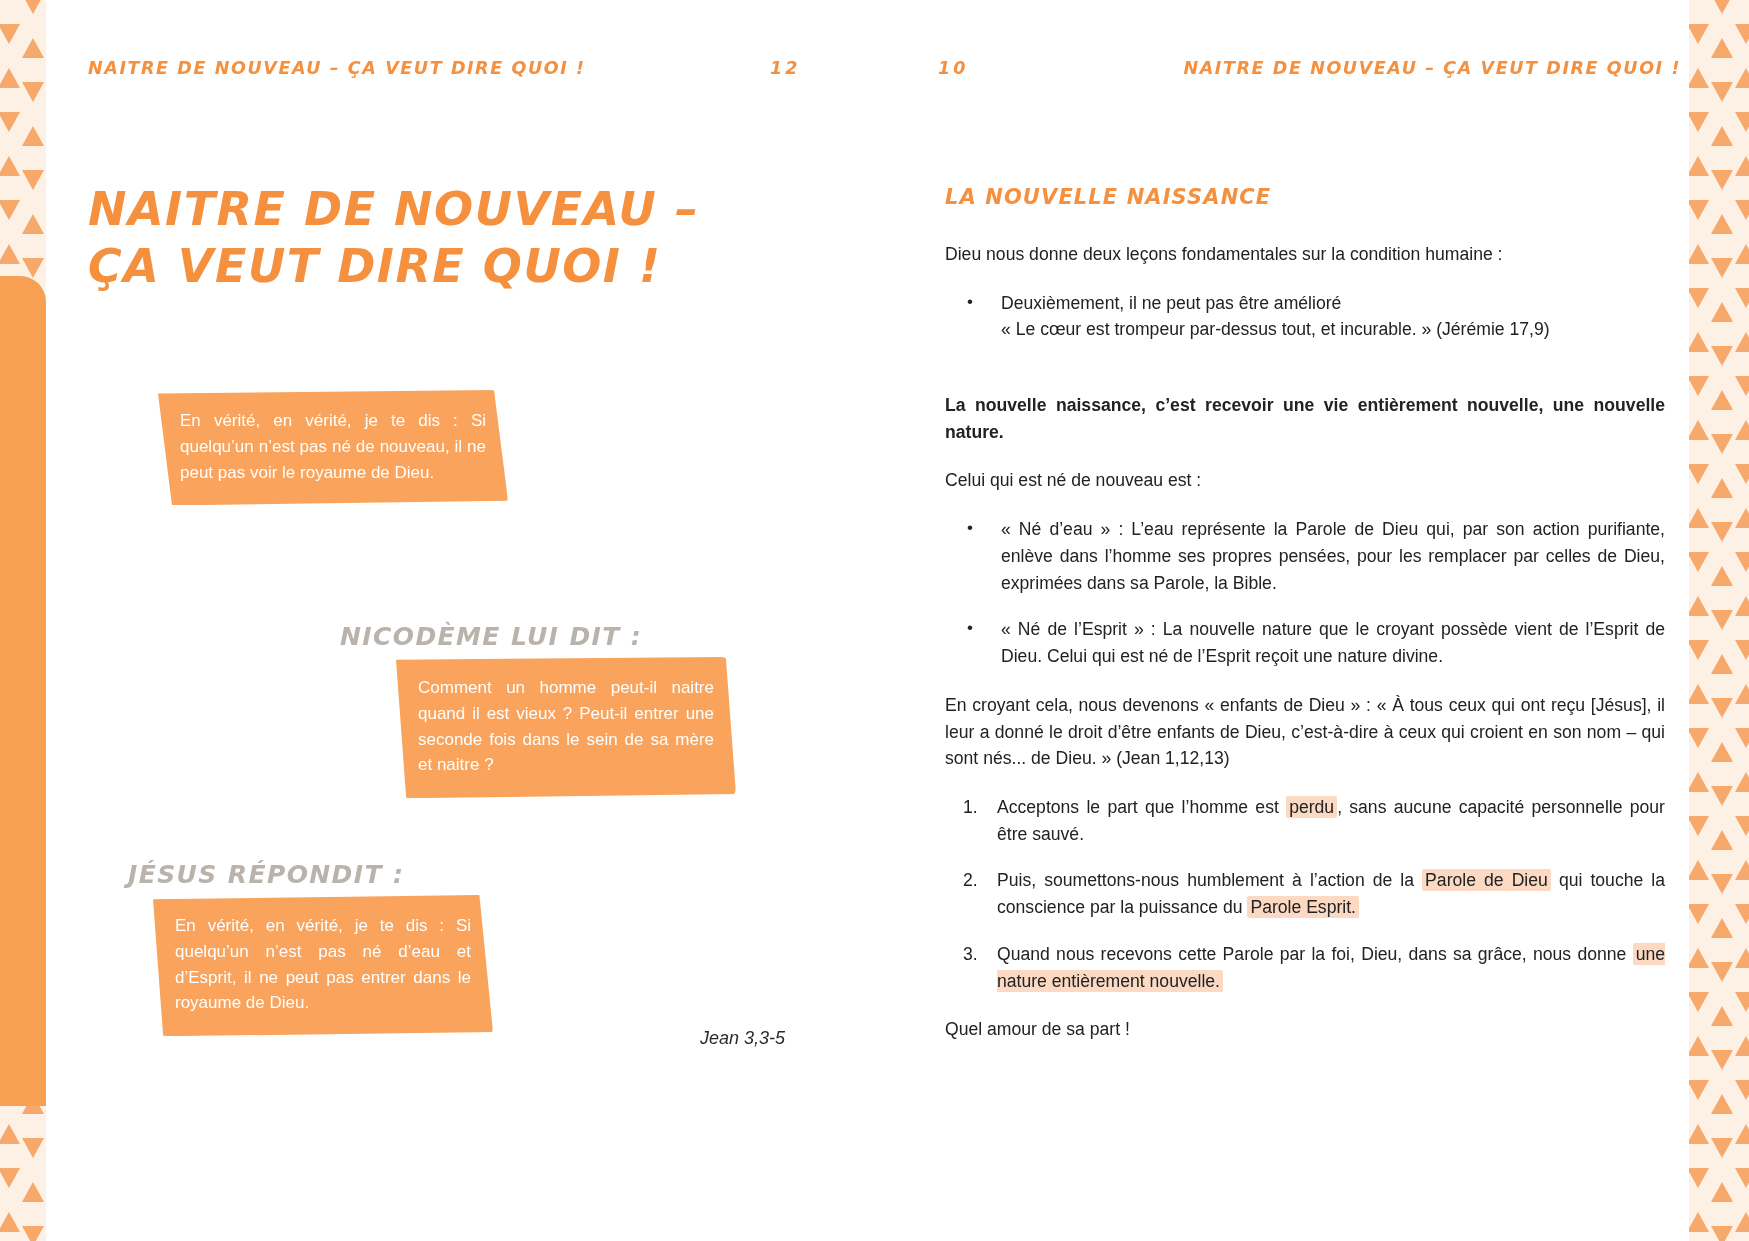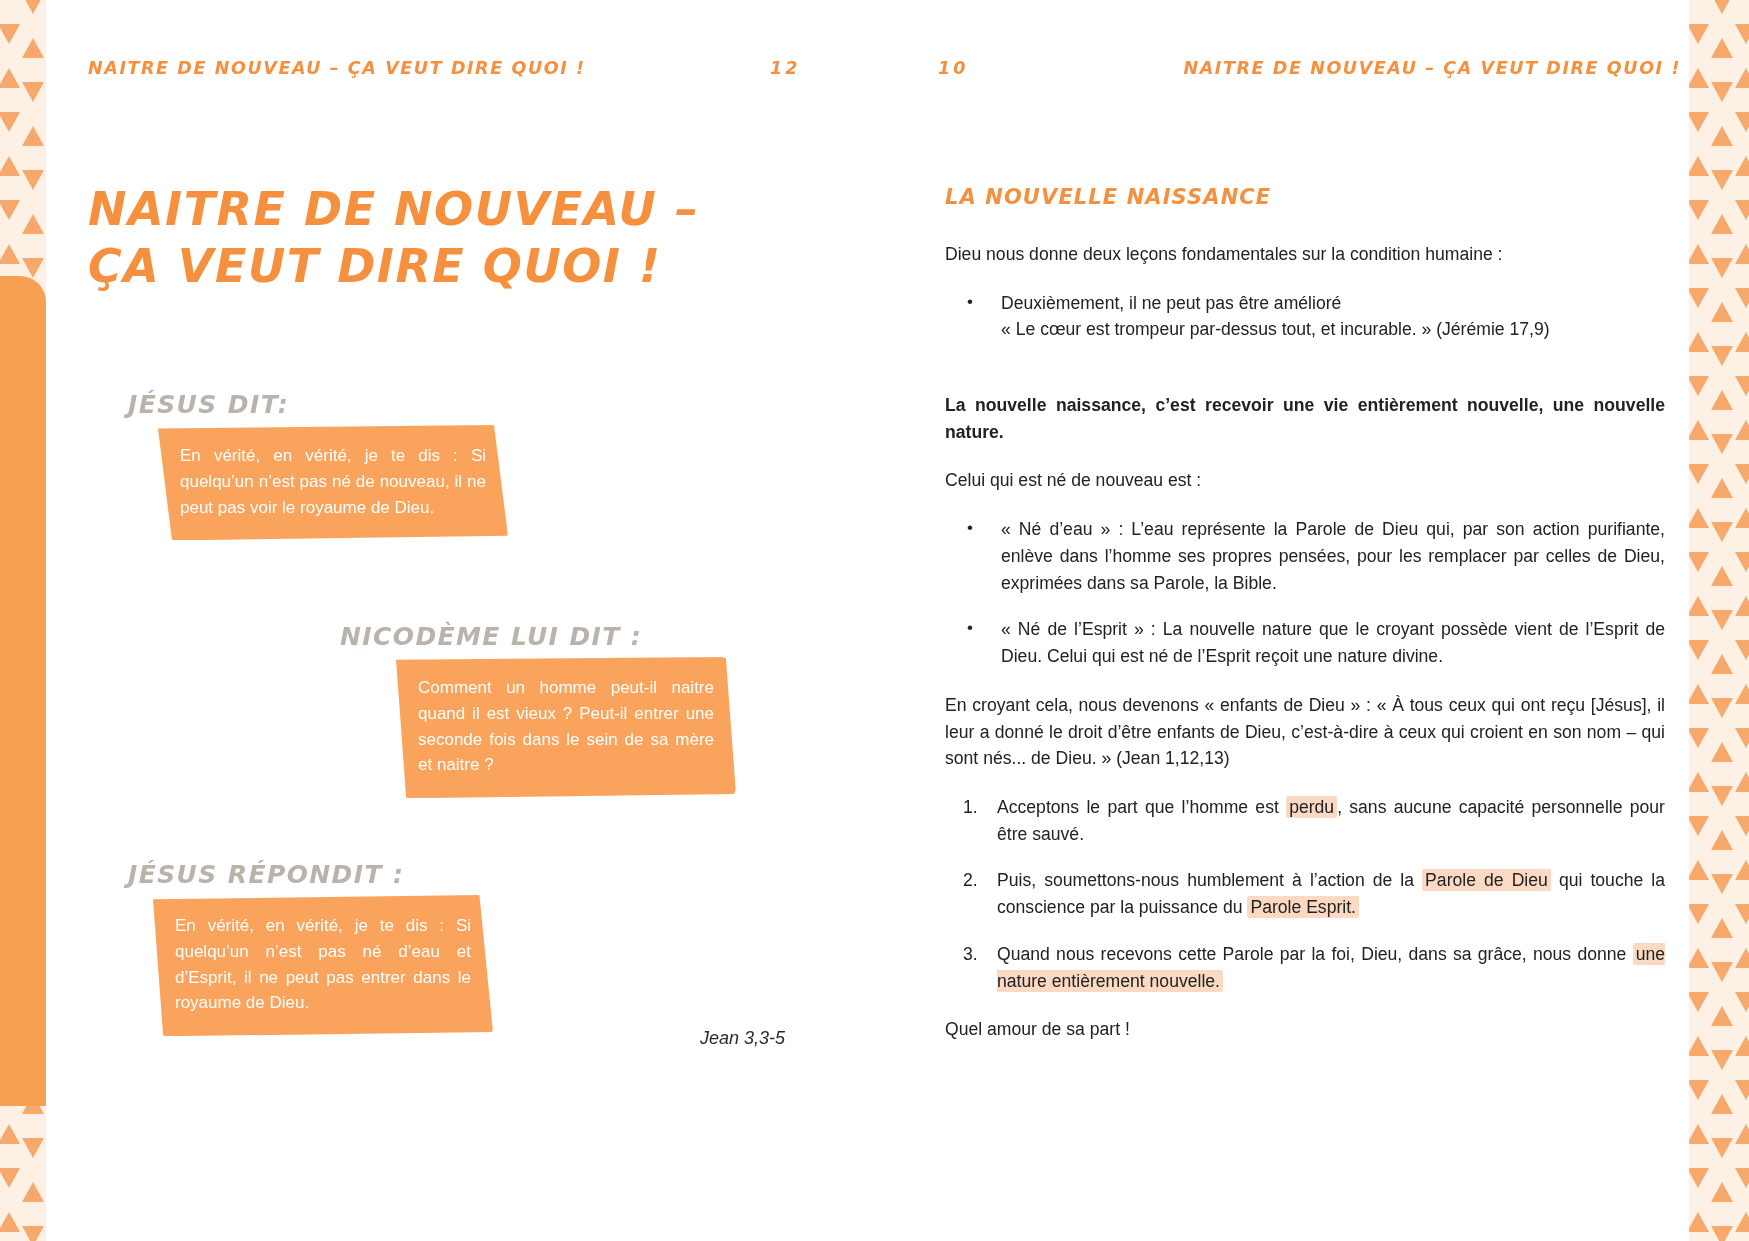--- a/index.html
+++ b/index.html
@@ -410,21 +410,20 @@
 
   <section class="page page-left">
 
     <div class="runhead left-title">NAITRE DE NOUVEAU – ÇA VEUT DIRE QUOI !</div>
 
     <div class="folio verso">12</div>
 
     <h1 class="chapter-title">NAITRE DE NOUVEAU – ÇA VEUT DIRE QUOI !</h1>
 
     <div class="speech-block" style="left:128px; top:390px; width:420px;">
-      <div class="speaker">JÉSUS DIT:</div>
       <div class="bubble b1">
         <p>En vérité, en vérité, je te dis : Si quelqu’un n’est pas né de nouveau, il ne peut pas voir le royaume de Dieu.</p>
       </div>
     </div>
 
     <div class="speech-block" style="left:340px; top:622px; width:420px;">
       <div class="speaker">NICODÈME LUI DIT :</div>
       <div class="bubble b2">
         <p>Comment un homme peut-il naitre quand il est vieux ? Peut-il entrer une seconde fois dans le sein de sa mère et naitre ?</p>
       </div>

